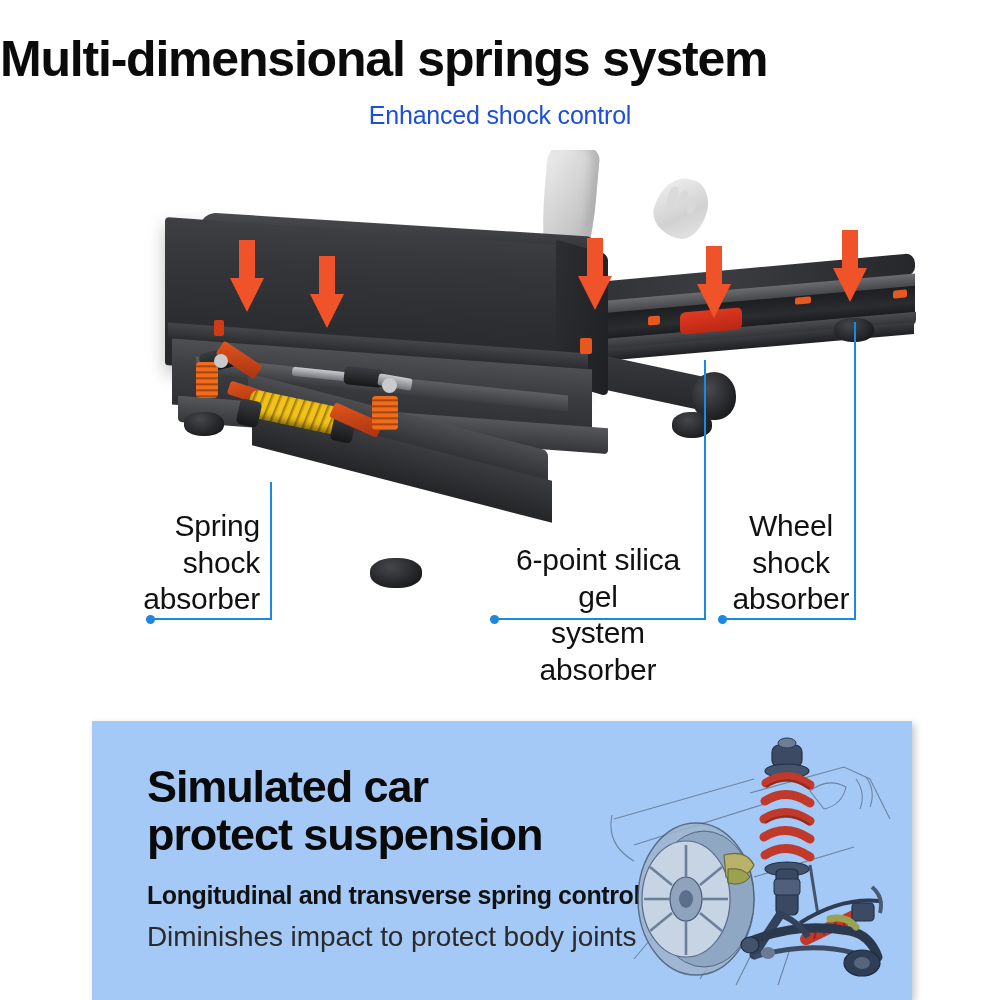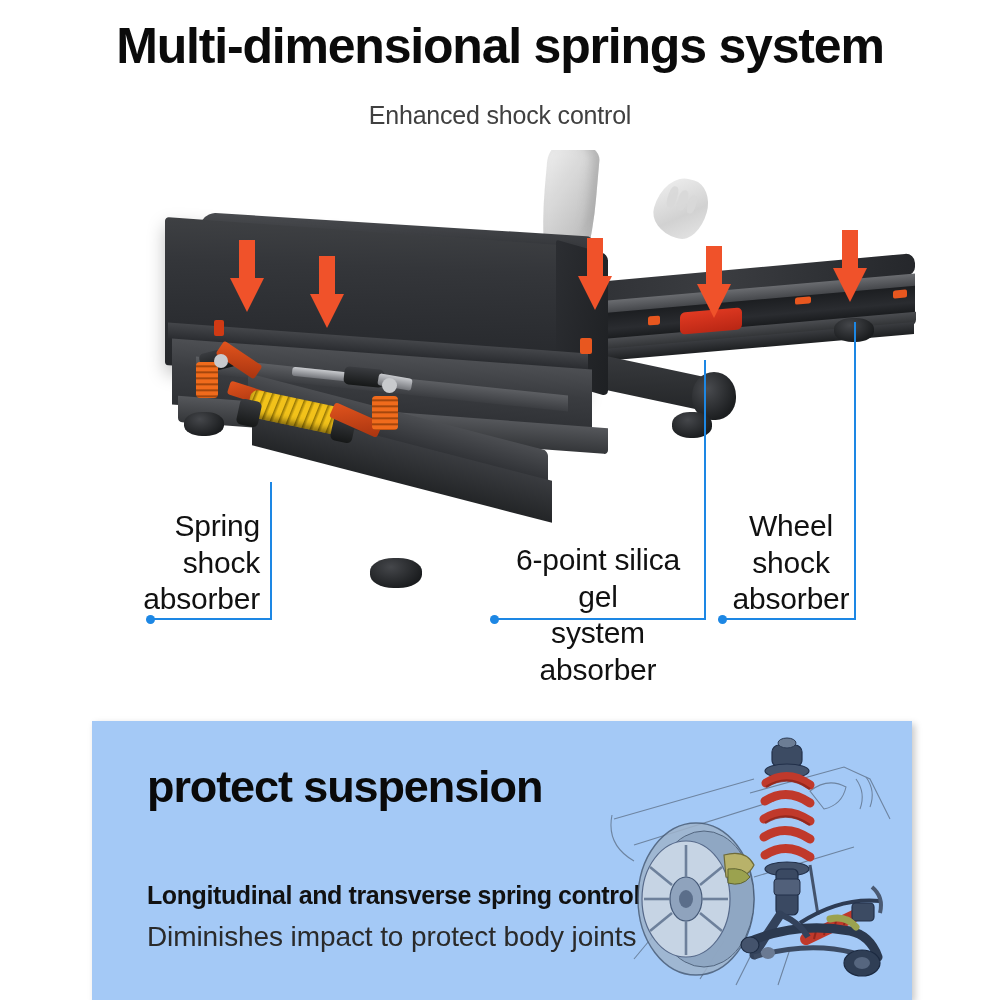--- a/index.html
+++ b/index.html
@@ -7,30 +7,30 @@
   html, body {
     width: 1000px; height: 1000px;
     background: #ffffff;
     font-family: "Liberation Sans", sans-serif;
     overflow: hidden;
   }
   .page { position: relative; width: 1000px; height: 1000px; background: #fff; }
 
   
   .headline {
-    position: absolute; left: 0; top: 20px; width: 1000px;
-    text-align: center;
+    position: absolute; left: 0; top: 33px; width: 1000px;
+    text-align: left;
     font-size: 50px; font-weight: 700; letter-spacing: -1.2px;
     color: #0b0b0b; line-height: 1.06;
     white-space: nowrap;
   }
   .subhead {
     position: absolute; left: 0; top: 101px; width: 1000px;
     text-align: center;
-    font-size: 25px; font-weight: 400; color: #404040;
+    font-size: 25px; font-weight: 400; color: #1d4ed8;
     letter-spacing: -0.2px;
   }
 
   
   .hero {
     position: absolute; left: 0; top: 150px; width: 1000px; height: 520px;
     overflow: hidden;
   }
 
   
@@ -352,20 +352,21 @@
   <div class="cl-h" style="left:722px;top:618px;width:134px;"></div>
   <div class="cl-dot" style="left:718px;top:615px;"></div>
   <div class="callout-text" style="left:726px;top:508px;width:130px;text-align:center;">
     <div>Wheel</div>
     <div>shock</div>
     <div>absorber</div>
   </div>
 
   <div class="panel">
     <div class="panel-title">
+      <div>Simulated car</div>
       <div>protect suspension</div>
     </div>
     <div class="panel-sub">Longitudinal and transverse spring control</div>
     <div class="panel-note">Diminishes impact to protect body joints</div>
 
     <svg class="susp" viewBox="0 0 300 270">
       <g stroke="#5b6d84" stroke-width="1.1" fill="none" opacity=".75">
         <path d="M10 92 L150 52"></path>
         <path d="M30 118 L170 74"></path>
         <path d="M146 66 L240 40 L266 52 L286 92"></path>

